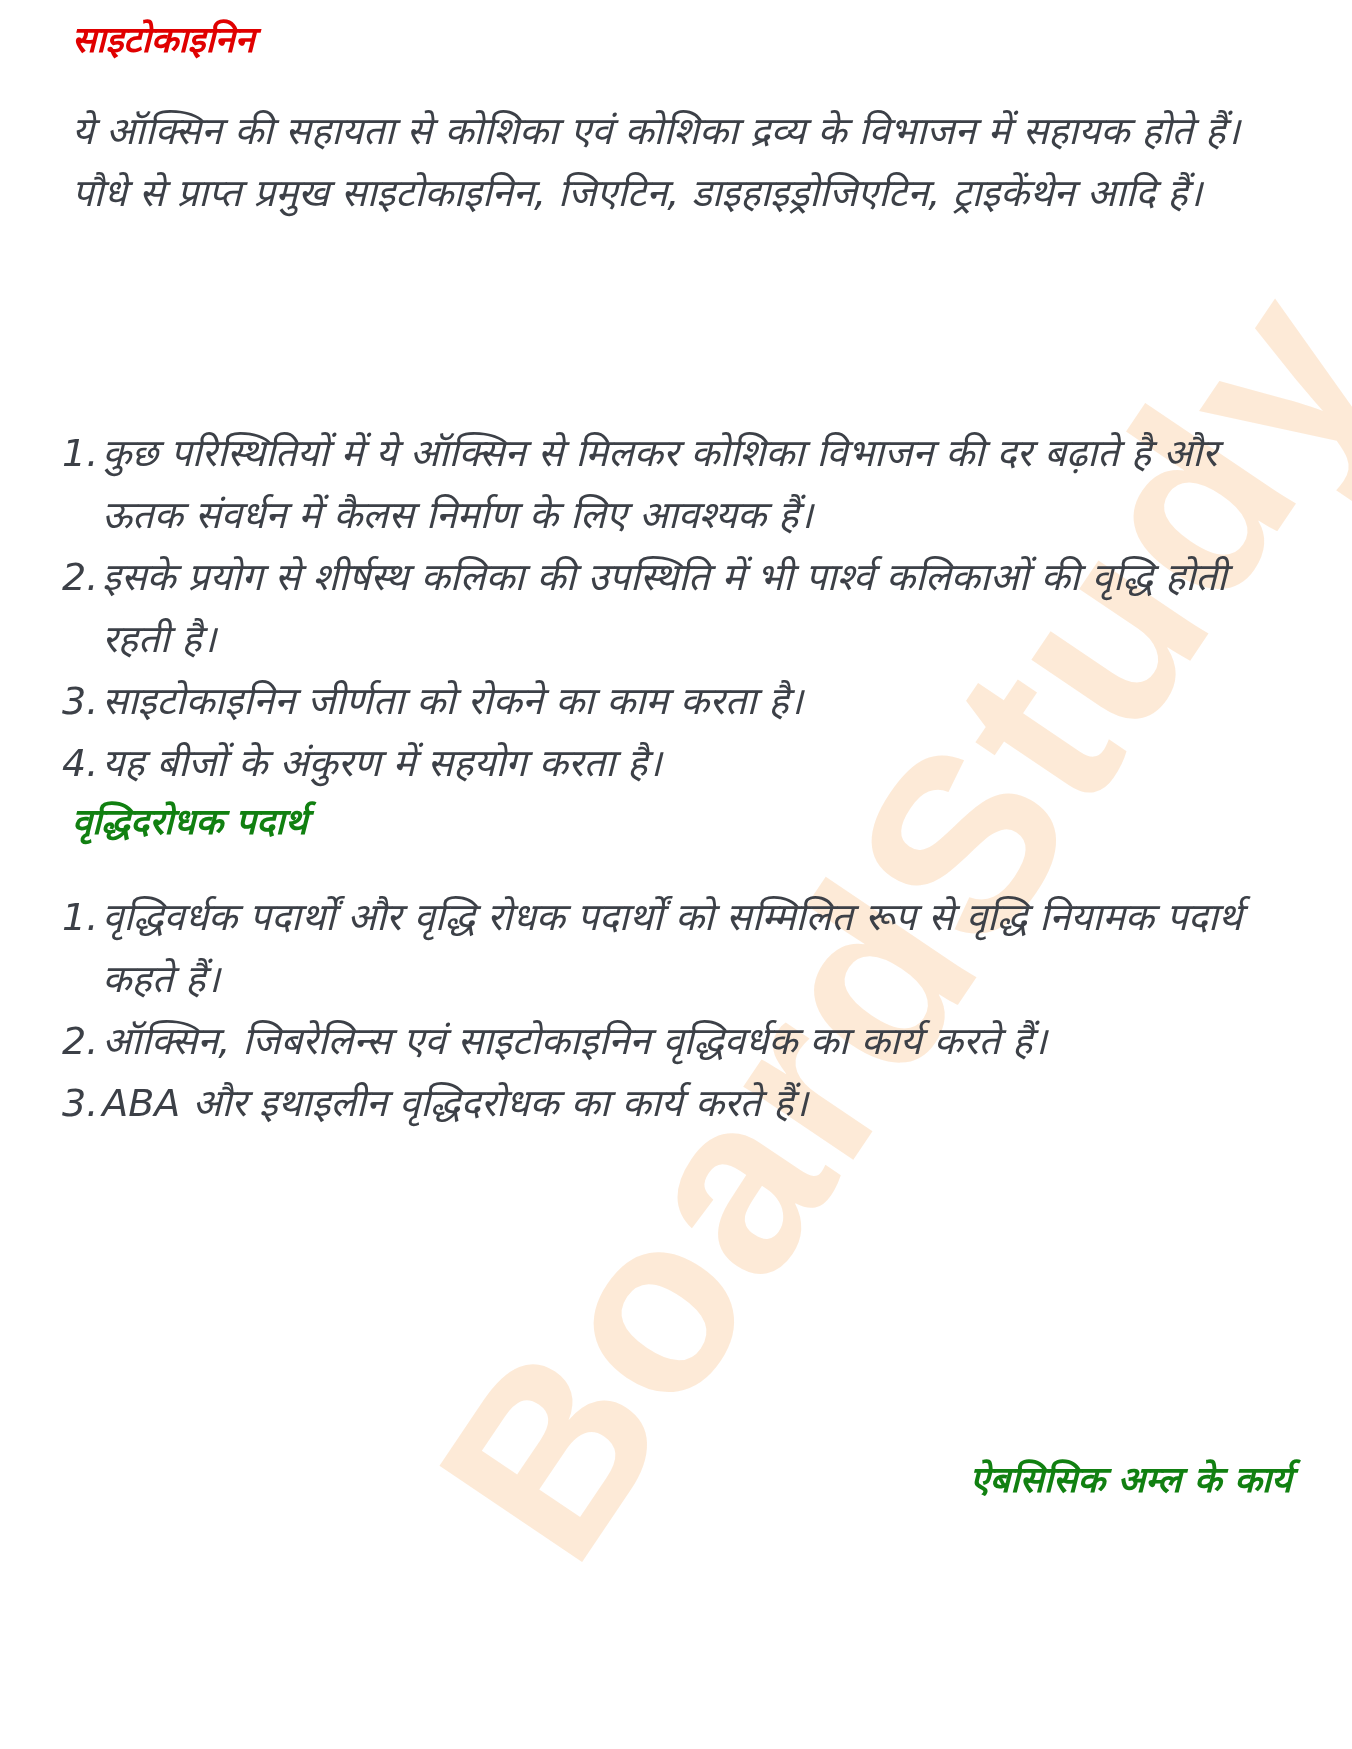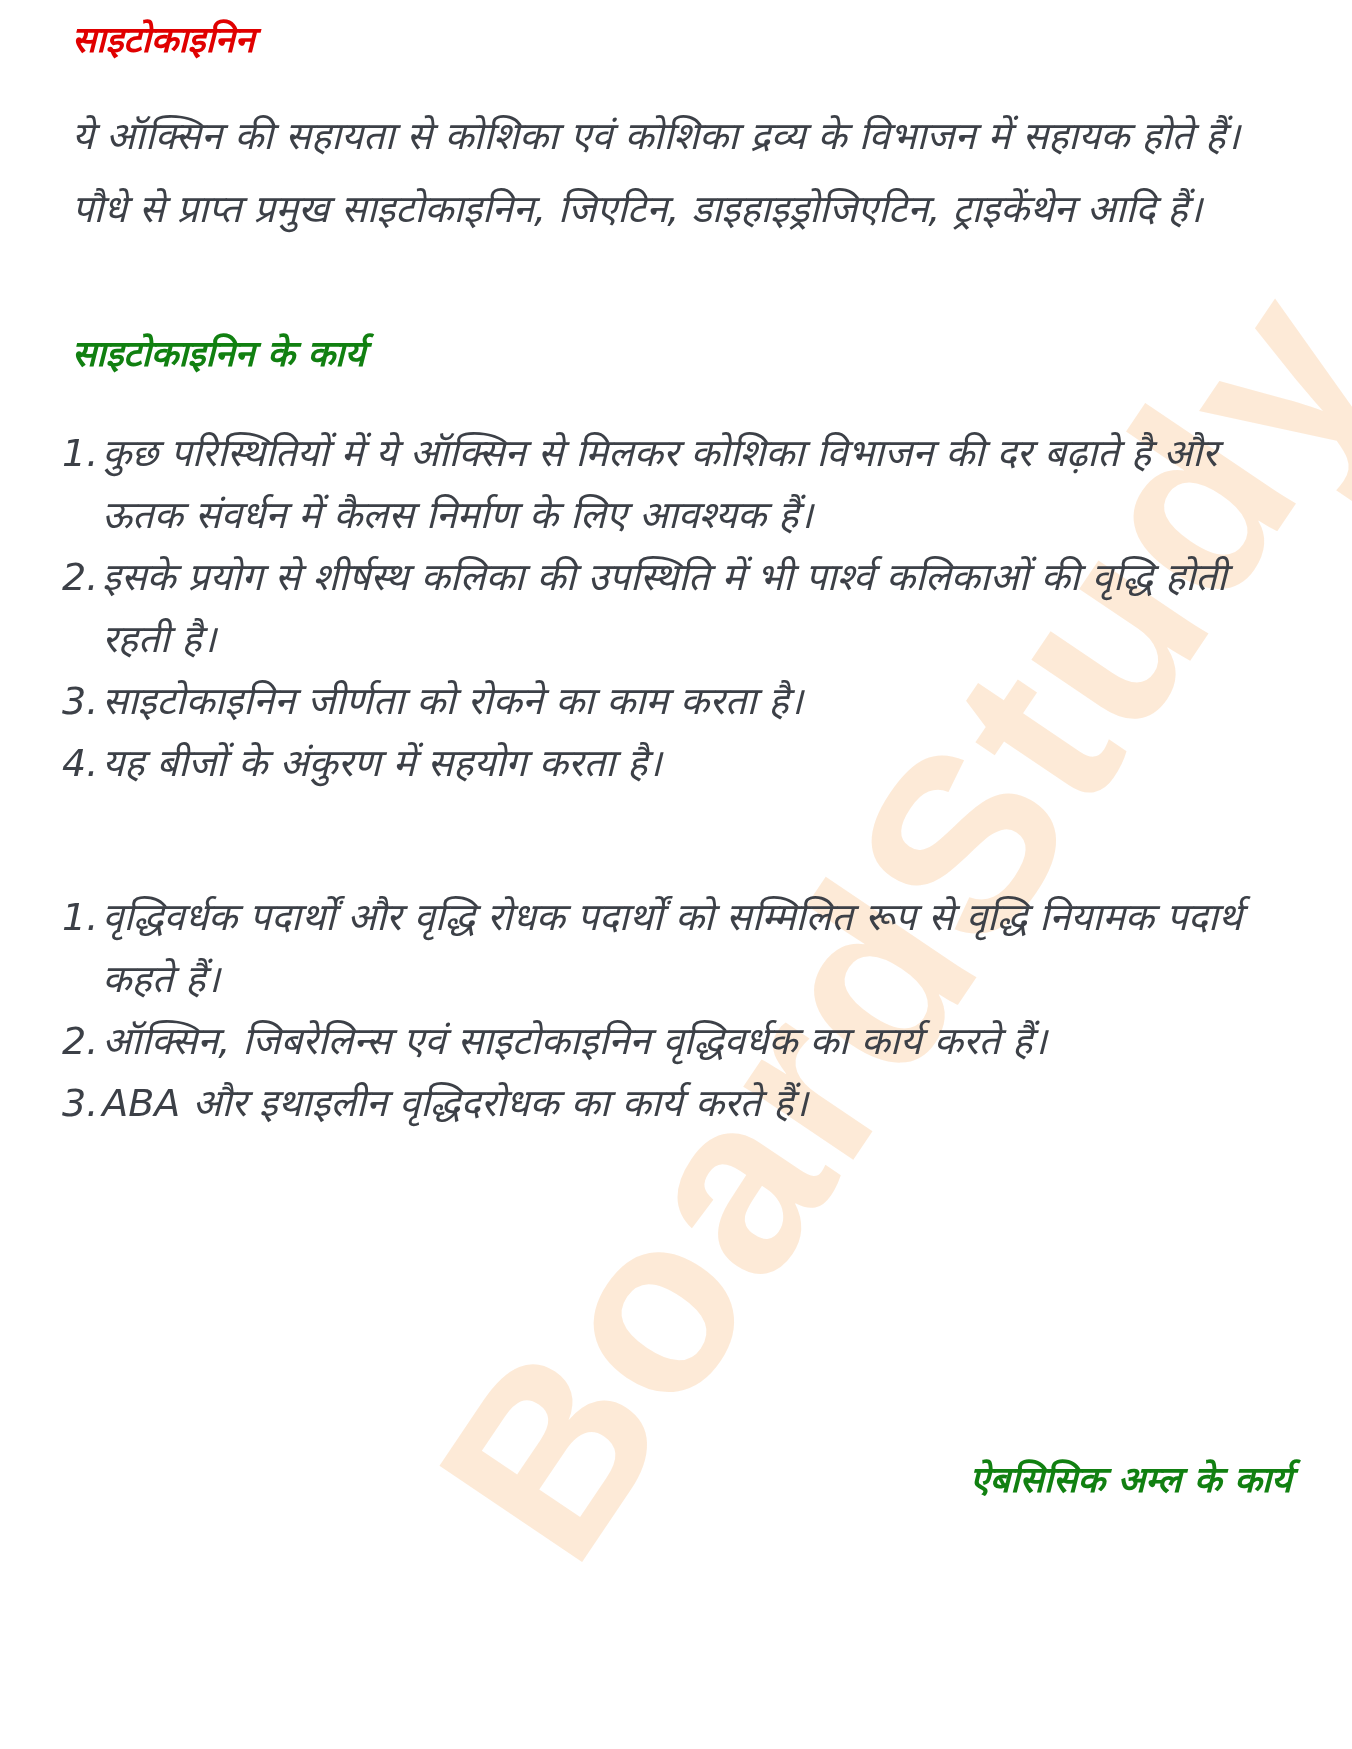--- a/index.html
+++ b/index.html
@@ -54,21 +54,21 @@
       color: #118011;
       font-weight: bold;
       font-style: italic;
       font-size: 36px;
       line-height: 44px;
     }
     .body-text {
       color: #3c4047;
       font-style: italic;
       font-size: 38px;
-      line-height: 73px;
+      line-height: 62px;
     }
     .list {
       list-style: none;
       padding: 0;
       margin: 0;
     }
     .list-item {
       color: #3c4047;
       font-style: italic;
       font-size: 38px;
@@ -90,40 +90,40 @@
 </head>
 <body>
 
 <div class="watermark">BoardStudy</div>
 
 <div class="page">
 
   <h2 class="block heading-red" style="top:18px;">साइटोकाइनिन</h2>
   <p class="block body-text" style="top:100px;">ये ऑक्सिन की सहायता से कोशिका एवं कोशिका द्रव्य के विभाजन में सहायक होते हैं। पौधे से प्राप्त प्रमुख साइटोकाइनिन, जिएटिन, डाइहाइड्रोजिएटिन, ट्राइकेंथेन आदि हैं।</p>
 
-  <h3 class="block heading-green" style="top:332px;">साइटोकाइनिन के कार्य</h3>
   <ol class="block list" style="top:422px; left:62px;">
     <li class="list-item hang">
       <span class="num">1.</span>
       <span class="txt">कुछ परिस्थितियों में ये ऑक्सिन से मिलकर कोशिका विभाजन की दर बढ़ाते है और ऊतक संवर्धन में कैलस निर्माण के लिए आवश्यक हैं।</span>
     </li>
     <li class="list-item hang">
       <span class="num">2.</span>
       <span class="txt">इसके प्रयोग से शीर्षस्थ कलिका की उपस्थिति में भी पार्श्व कलिकाओं की वृद्धि होती रहती है।</span>
     </li>
     <li class="list-item">
       <span class="num">3.</span>
       <span class="txt">साइटोकाइनिन जीर्णता को रोकने का काम करता है।</span>
     </li>
     <li class="list-item">
       <span class="num">4.</span>
       <span class="txt">यह बीजों के अंकुरण में सहयोग करता है।</span>
     </li>
   </ol>
 
+  <h3 class="block heading-green" style="top:800px;">वृद्धिदरोधक पदार्थ</h3>
   <ol class="block list" style="top:886px; left:62px;">
     <li class="list-item hang">
       <span class="num">1.</span>
       <span class="txt">वृद्धिवर्धक पदार्थों और वृद्धि रोधक पदार्थों को सम्मिलित रूप से वृद्धि नियामक पदार्थ कहते हैं।</span>
     </li>
     <li class="list-item">
       <span class="num">2.</span>
       <span class="txt">ऑक्सिन, जिबरेलिन्स एवं साइटोकाइनिन वृद्धिवर्धक का कार्य करते हैं।</span>
     </li>
     <li class="list-item">

